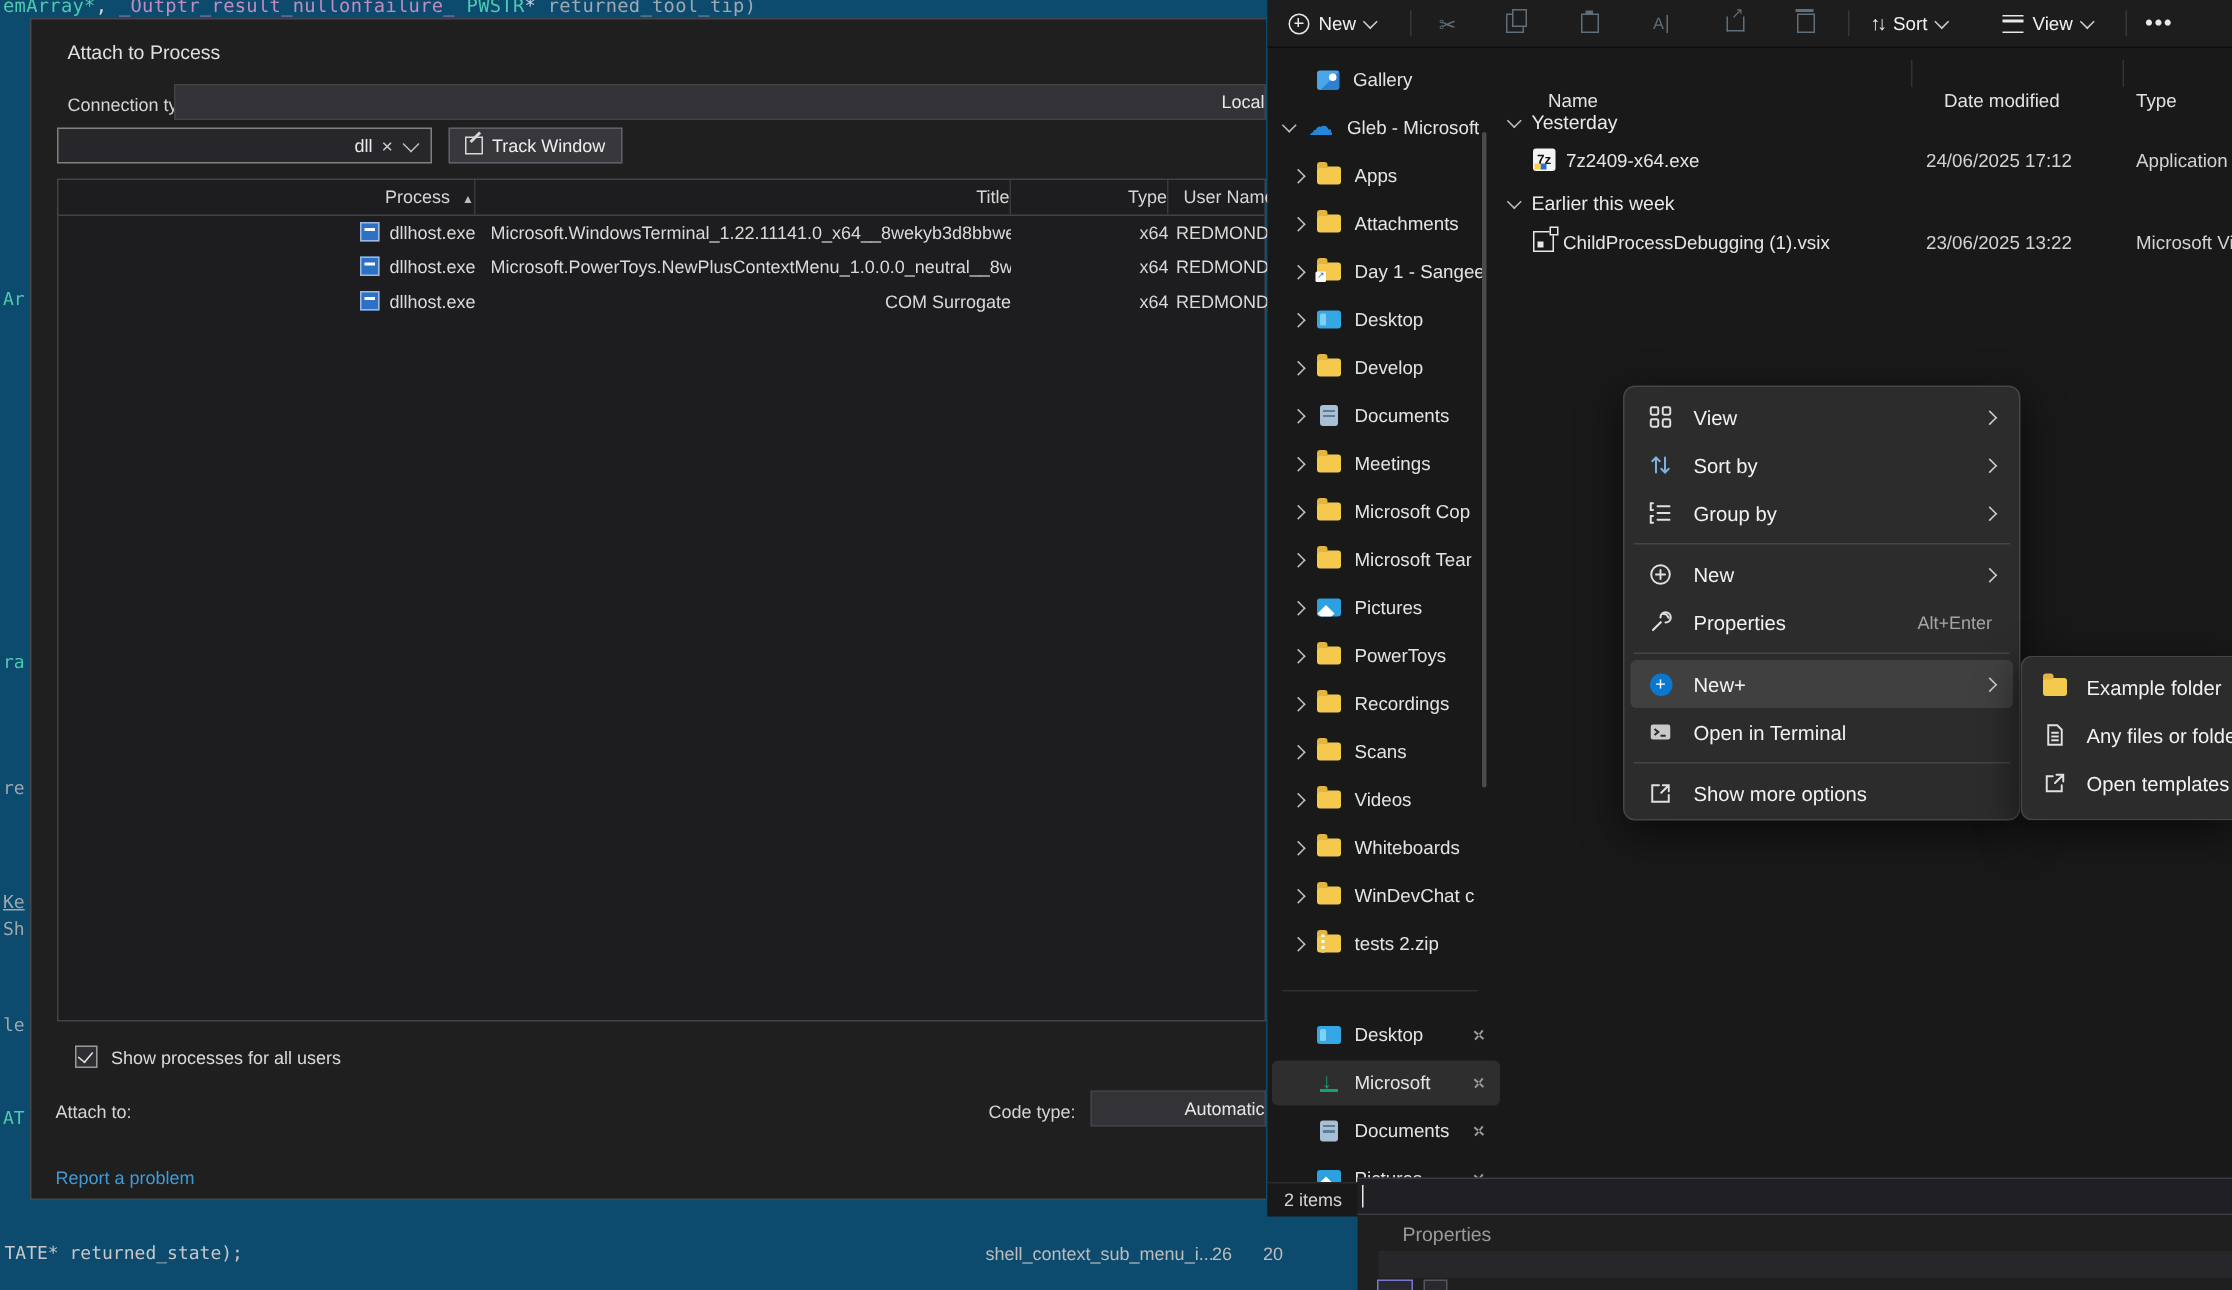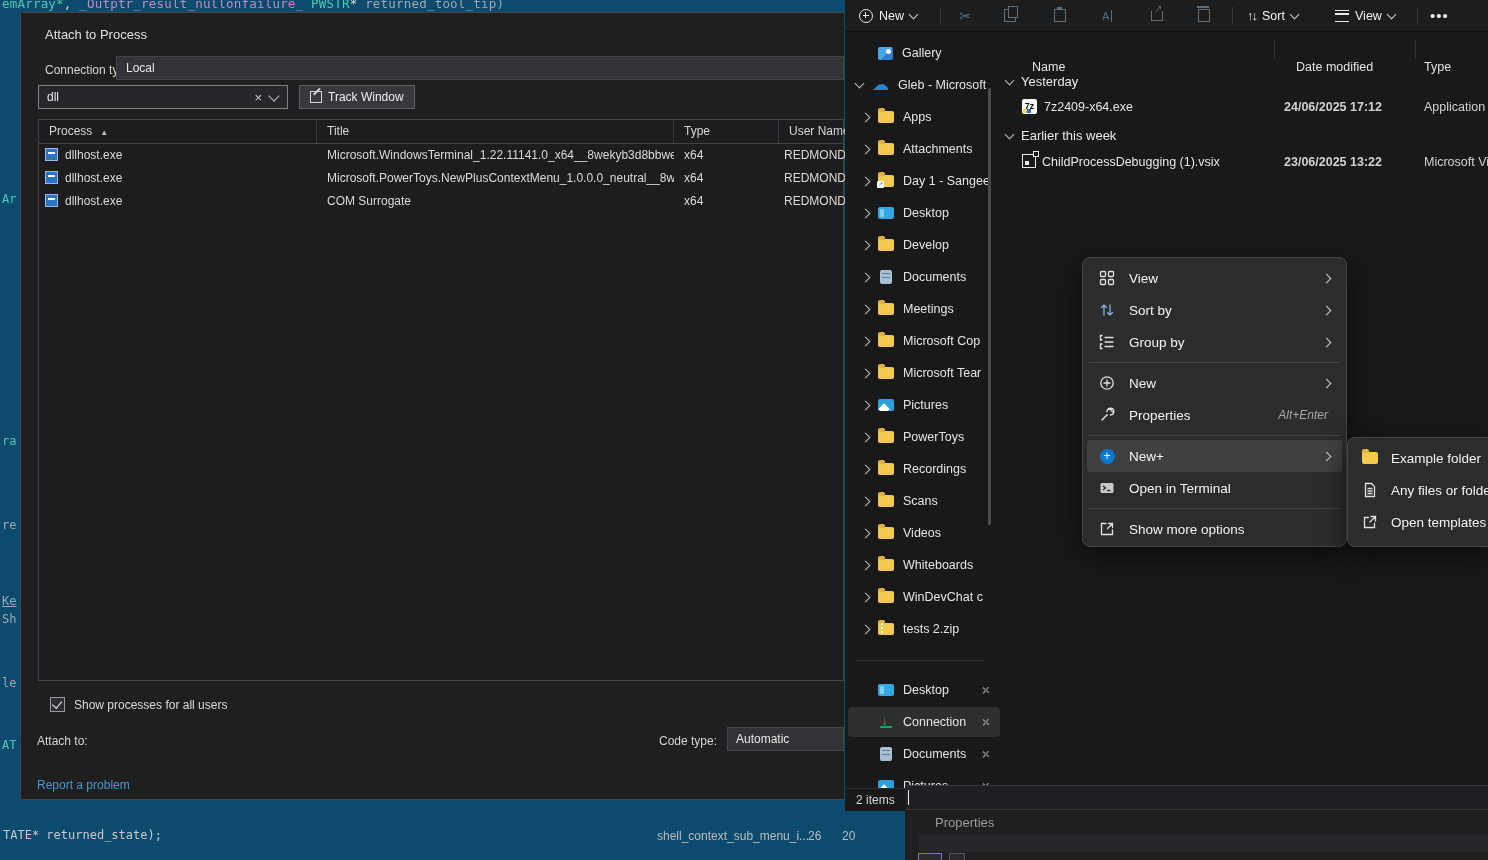--- a/index.html
+++ b/index.html
@@ -12,21 +12,21 @@
   .tok-light{color:#cfd8dc;}
 
   
   .vs-top-code{position:absolute;top:-4px;left:2px;white-space:pre;font-size:12.5px;letter-spacing:.2px;}
   .vs-frag{position:absolute;left:2px;font-size:12px;}
   .vs-bottom-code{position:absolute;left:3px;top:828px;font-size:12px;color:#c8c8c8;}
   .vs-status{position:absolute;top:829px;font-size:12px;color:#bdbdbd;}
 
   
   .dialog{position:absolute;left:20px;top:12px;width:824px;height:788px;background:#1f1f1f;
-          border:1px solid #464649;border-right:none;box-sizing:border-box;}
+          border:1px solid #464649;border-right:none;box-sizing:border-box;text-align:right;}
   .dlg-title{position:absolute;left:24px;top:14px;font-size:13px;color:#e0e0e0;}
   .conn-label{position:absolute;left:24px;top:50px;color:#d4d4d4;}
   .conn-select{position:absolute;left:95px;top:43px;right:0;height:24px;background:#333337;
                border:1px solid #434346;line-height:22px;padding-left:9px;box-sizing:border-box;color:#e6e6e6;}
   .filter-box{position:absolute;left:17px;top:72px;width:250px;height:24px;background:#27272b;
               border:1px solid #80807f;box-sizing:border-box;display:flex;align-items:center;}
   .filter-text{flex:1;padding-left:8px;color:#eaeaea;}
   .x-glyph{color:#cfcfcf;font-size:13px;padding:0 6px;}
   .chev-down{width:7px;height:7px;border-right:1.6px solid #bdbdbd;border-bottom:1.6px solid #bdbdbd;
              transform:rotate(45deg);display:inline-block;margin:0 9px 3px 2px;}
@@ -125,21 +125,21 @@
   .i-gallery::after{content:"";position:absolute;right:2px;top:2px;width:5px;height:5px;background:#fff;border-radius:50%;}
 
   
   .col-head{position:absolute;top:56px;height:22px;line-height:22px;color:#e2e2e2;font-size:12.5px;}
   .col-div{position:absolute;top:40px;width:1px;height:18px;background:#333;}
   .grp-row{position:absolute;height:22px;display:flex;align-items:center;color:#eaeaea;font-size:13px;gap:8px;}
   .grp-chev{width:6px;height:6px;border-right:1.4px solid #bdbdbd;border-bottom:1.4px solid #bdbdbd;
             transform:rotate(45deg);margin-bottom:2px;}
   .file-row{position:absolute;left:1000px;width:488px;height:24px;color:#e6e6e6;font-size:12.5px;}
   .f-name{position:absolute;left:44px;top:0;line-height:24px;white-space:nowrap;}
-  .f-date{position:absolute;left:284px;top:0;line-height:24px;color:#d2d2d2;white-space:nowrap;font-weight:bold;}
+  .f-date{position:absolute;left:284px;top:0;line-height:24px;color:#d2d2d2;white-space:nowrap;}
   .f-type{position:absolute;left:424px;top:0;right:0;line-height:24px;color:#d2d2d2;overflow:hidden;white-space:nowrap;}
   .i-7z{position:absolute;left:22px;top:4px;width:15px;height:15px;background:#f5f5f5;color:#111;font-weight:bold;
         font-size:9px;text-align:center;line-height:15px;border-radius:2px;}
   .i-7z::after{content:"";position:absolute;left:1px;bottom:1px;width:4px;height:4px;background:#ffd24a;
                box-shadow:4px 0 0 #2d71c4;}
   .i-vsix{position:absolute;left:22px;top:4px;width:14px;height:14px;border:1.6px solid #e8e8e8;box-sizing:border-box;}
   .i-vsix::before{content:"";position:absolute;right:-4px;top:-4px;width:6px;height:6px;background:#191919;
                   border:1.6px solid #e8e8e8;box-sizing:border-box;}
   .i-vsix::after{content:"";position:absolute;left:2px;bottom:2px;width:4px;height:4px;background:#e8e8e8;}
 
@@ -150,21 +150,21 @@
   
   .cmenu{position:absolute;left:1082px;top:257px;width:265px;height:290px;background:#2c2c2c;
          border:1px solid #454545;border-radius:8px;box-shadow:0 8px 28px rgba(0,0,0,.6);box-sizing:border-box;
          padding:4px;}
   .cm-item{position:relative;height:32px;display:flex;align-items:center;border-radius:4px;color:#f2f2f2;
            font-size:13.5px;}
   .cm-item.hl{background:#404040;}
   .cm-ico{width:16px;height:16px;margin:0 14px 0 12px;flex:0 0 auto;display:flex;align-items:center;justify-content:center;}
   .cm-chev{position:absolute;right:12px;width:6px;height:6px;border-right:1.5px solid #cfcfcf;
            border-top:1.5px solid #cfcfcf;transform:rotate(45deg);}
-  .cm-short{position:absolute;right:14px;color:#a6a6a6;font-size:12px;font-style:italic;}
+  .cm-short{position:absolute;right:14px;color:#a6a6a6;font-size:12px;}
   .cm-sep{height:1px;background:#454545;margin:4px 2px;}
   .blue-plus{width:15px;height:15px;border-radius:50%;background:var(--accent);color:#fff;font-size:12px;
              line-height:15px;text-align:center;}
   .submenu{position:absolute;left:1347px;top:437px;width:141px;height:110px;background:#2c2c2c;
            border:1px solid #454545;border-radius:8px 0 0 8px;border-right:none;
            box-shadow:0 8px 28px rgba(0,0,0,.6);box-sizing:border-box;padding:4px 0 4px 4px;}
   .sm-item{height:32px;display:flex;align-items:center;color:#f2f2f2;font-size:13.5px;white-space:nowrap;overflow:hidden;}
   .sm-ico{width:16px;height:16px;margin:0 13px 0 10px;flex:0 0 auto;display:flex;align-items:center;justify-content:center;}
 
   
@@ -395,21 +395,21 @@
 
     <div class="sb-item" style="top:675px">
         <span class="sb-chev none"></span>
         <span class="i-desktop"></span>
         <span class="sb-label">Desktop</span>
         <span class="pin">✛</span>
       </div>
     <div class="sb-item sel" style="top:707px">
         <span class="sb-chev none"></span>
         <span class="i-down"></span>
-        <span class="sb-label">Connection</span>
+        <span class="sb-label">Microsoft</span>
         <span class="pin">✛</span>
       </div>
     <div class="sb-item" style="top:739px">
         <span class="sb-chev none"></span>
         <span class="i-doc"></span>
         <span class="sb-label">Documents</span>
         <span class="pin">✛</span>
       </div>
     <div class="sb-item" style="top:771px">
         <span class="sb-chev none"></span>

